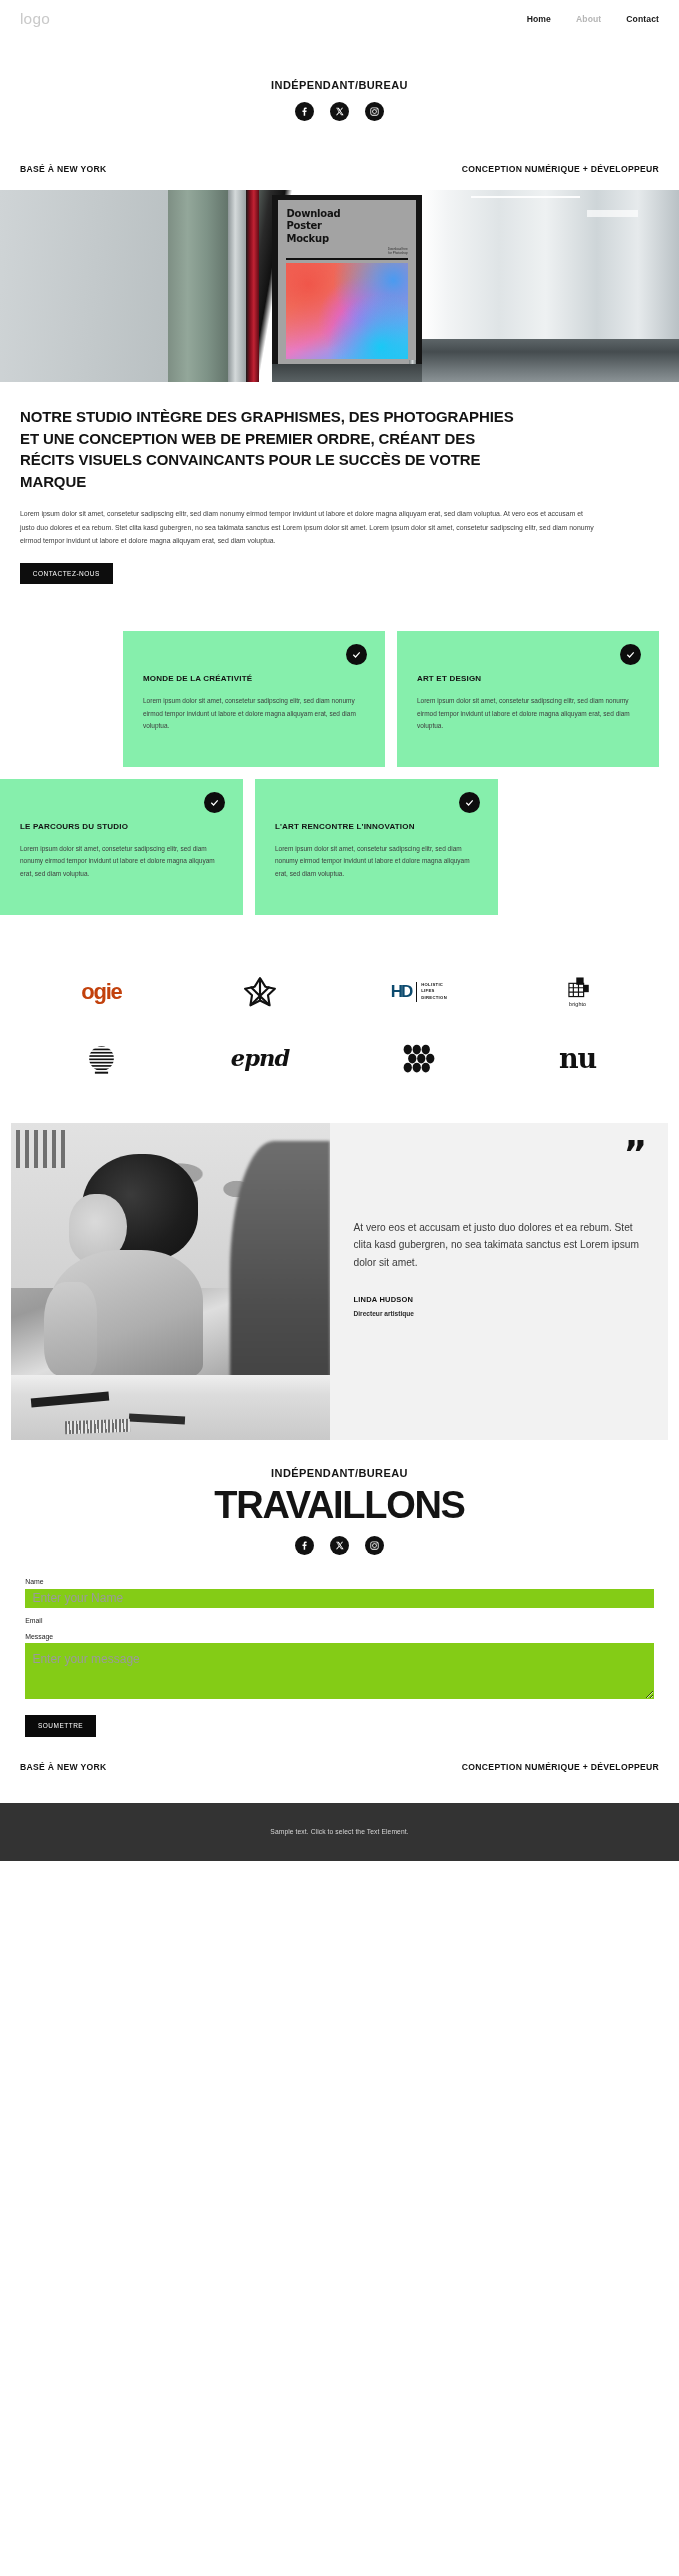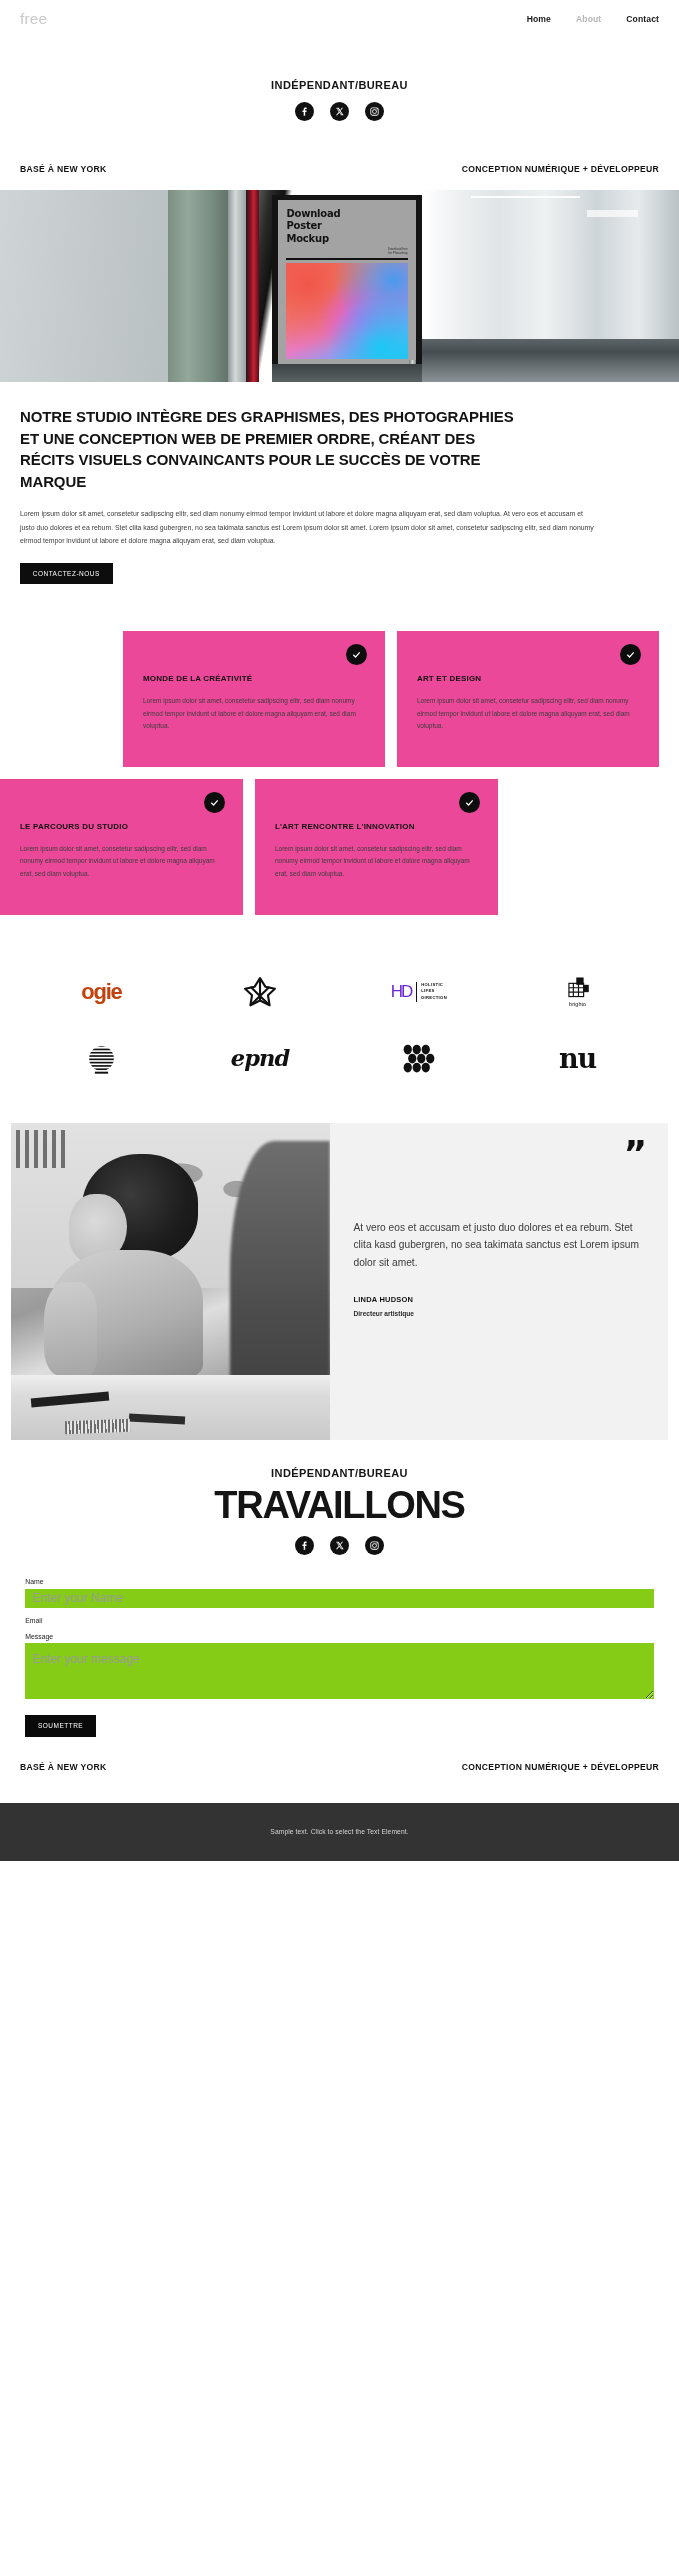--- a/index.html
+++ b/index.html
@@ -198,21 +198,21 @@
   }
   .feat-row {
     display: flex;
     gap: 11.8px;
     padding: 0 20px;
     margin-bottom: 11.8px;
   }
   .feat-row.row1 { padding-left: 123px; padding-right: 20px; }
   .feat-row.row2 { padding-left: 0; padding-right: 181px; }
   .card {
-    background: #ec4899;
+    background: #86efac;
     position: relative;
     padding: 42px 20px 22px;
     flex: 1;
     min-height: 136px;
   }
   .card-check {
     position: absolute;
     top: 12.7px; right: 18px;
     width: 21px; height: 21px;
     border-radius: 50%;
@@ -260,21 +260,21 @@
   .logo-sans {
     font-family: "Liberation Sans", sans-serif;
     font-size: 22px;
     font-weight: 700;
     letter-spacing: -1.3px;
     color: #c2410c;
   }
   .hd-logo { display: flex; align-items: center; gap: 4.5px; }
   .hd-mark {
     font-family: "Liberation Sans", sans-serif;
-    font-size: 17px; font-weight: 400; letter-spacing: -2px; color: #6d28d9;
+    font-size: 17px; font-weight: 700; letter-spacing: -2px; color: #0c4a6e;
   }
   .hd-divider { width: 0.9px; height: 20px; background: #111; }
   .hd-words { font-size: 4.2px; line-height: 1.55; font-weight: 700; letter-spacing: 0.3px; color: #111; }
   .brighto-wrap { display: flex; flex-direction: column; align-items: center; gap: 1.8px; }
   .brighto-label { font-size: 5.4px; color: #111; letter-spacing: 0.1px; }
 
   
   .testimonial {
     display: flex;
     margin: 16.3px 11px 0;
@@ -452,21 +452,21 @@
   .footer-note {
     color: #d7d7d7;
     font-size: 6.7px;
     letter-spacing: 0.1px;
   }
 </style>
 </head>
 <body>
 
 <div class="navbar">
-  <div class="logo-text">free</div>
+  <div class="logo-text">logo</div>
   <nav class="nav-links">
     <a class="nav-link" href="#">Home</a>
     <a class="nav-link muted" href="#">About</a>
     <a class="nav-link" href="#">Contact</a>
   </nav>
 </div>
 
 <section class="hero">
   <div class="eyebrow">INDÉPENDANT/BUREAU</div>
   <div class="social-row">

